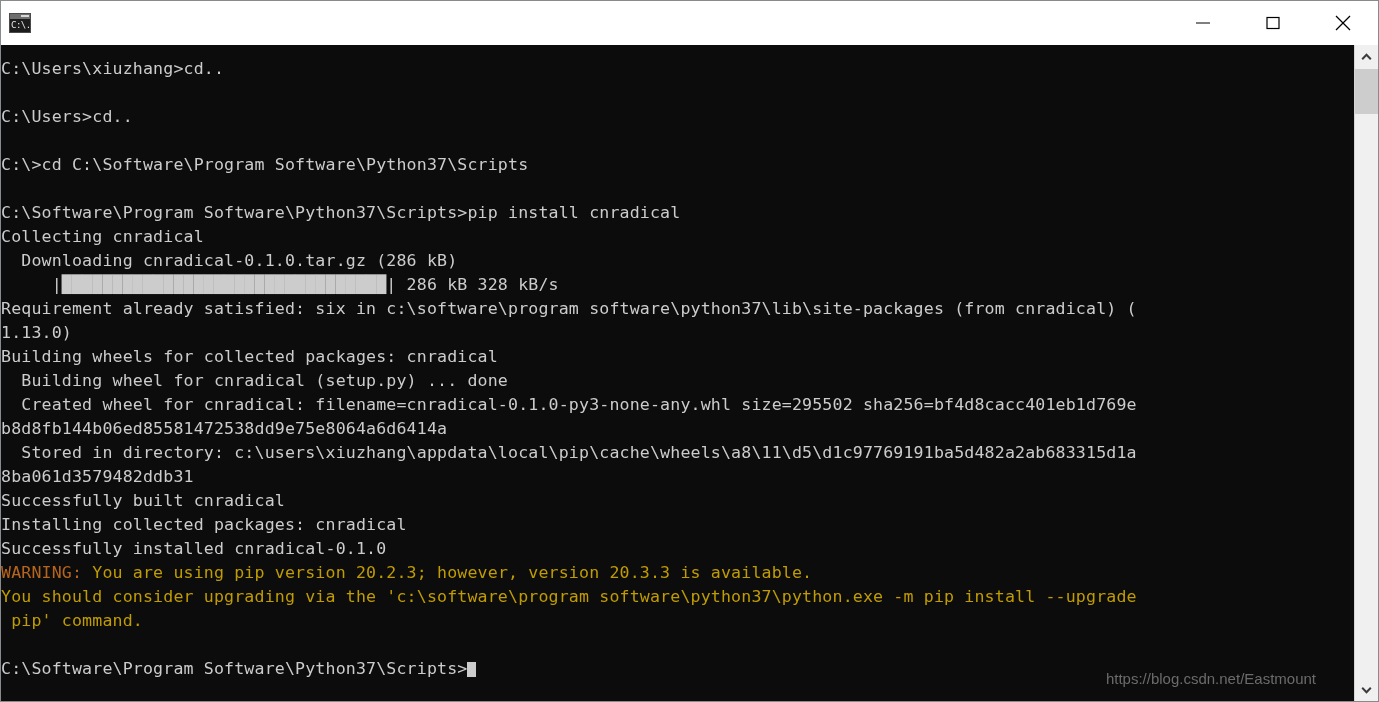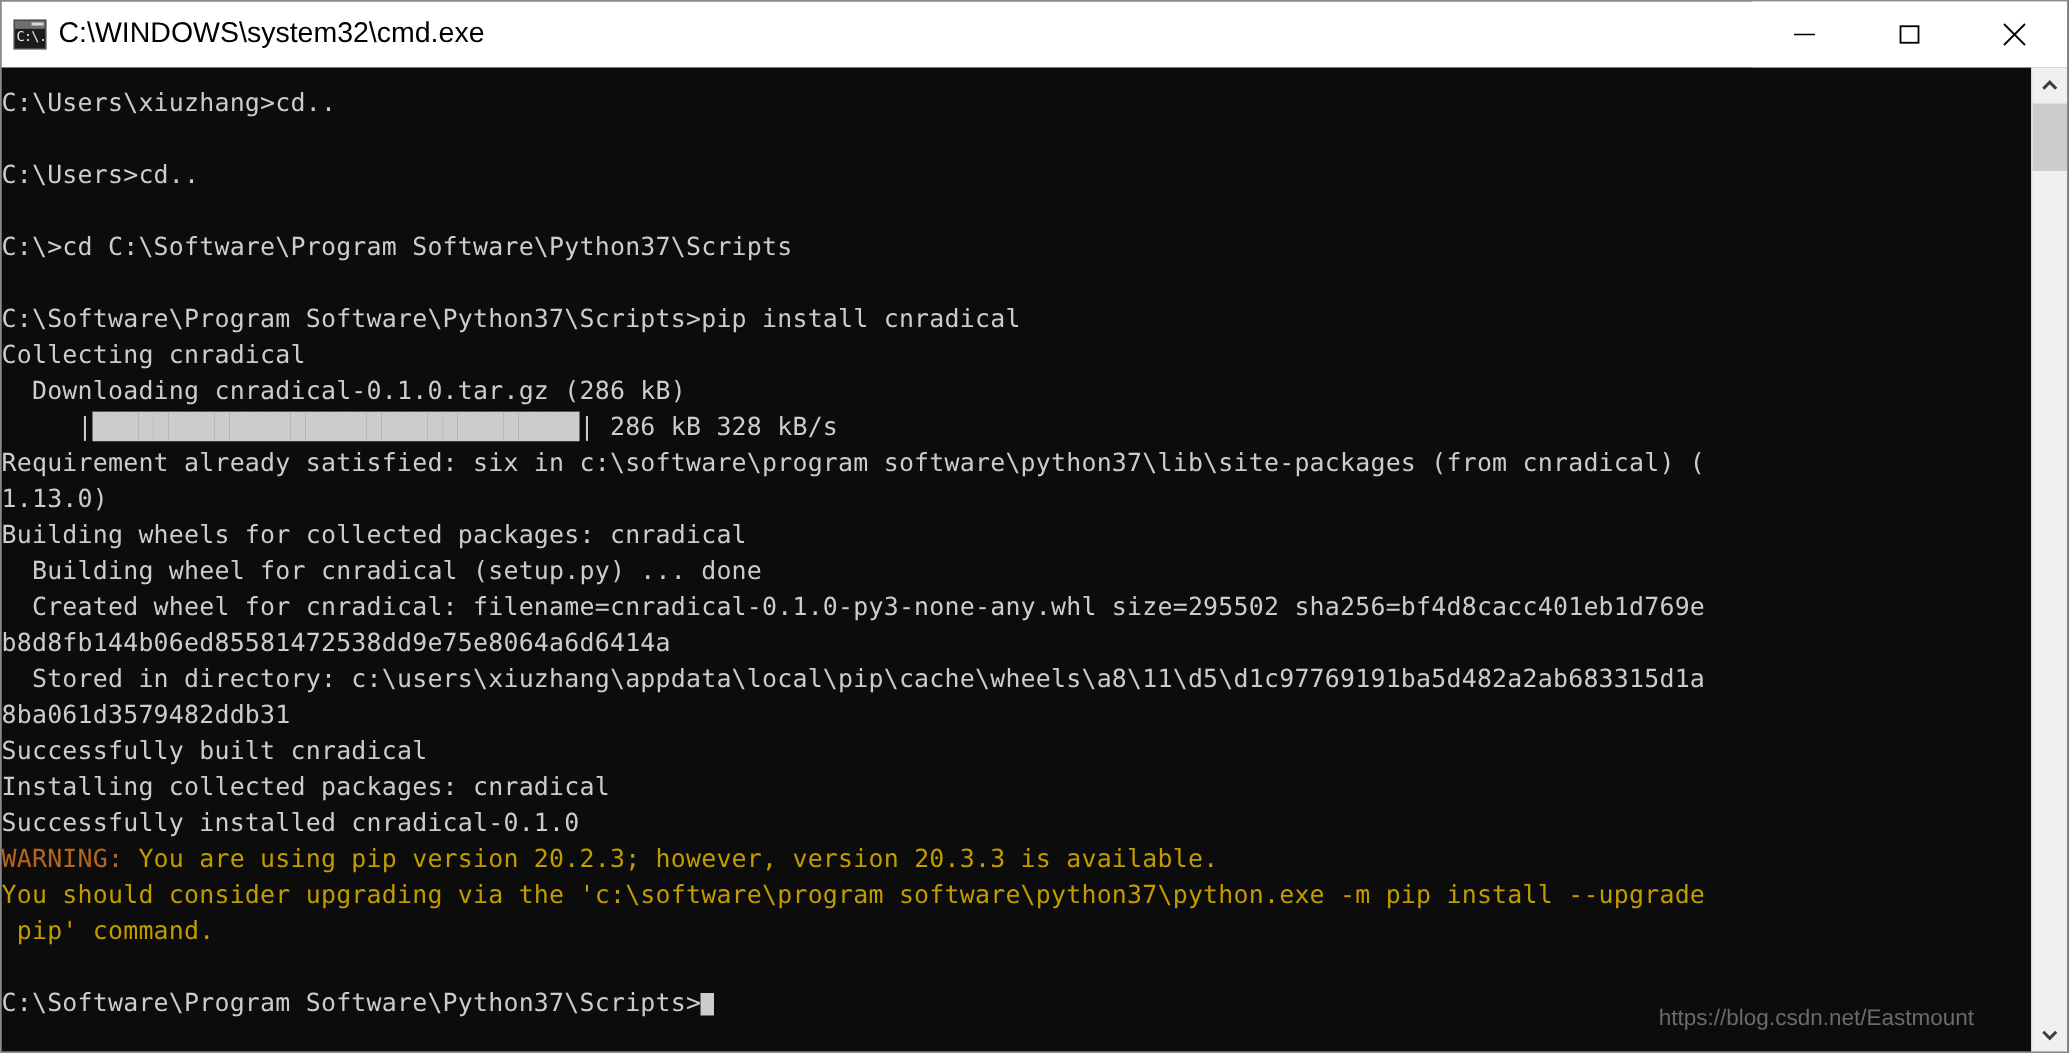--- a/index.html
+++ b/index.html
@@ -94,21 +94,21 @@
     justify-content: center;
     background: #ffffff;
   }
   .win-btn svg { display: block; }
 
   
   .console-wrap {
     flex: 1;
     display: flex;
     position: relative;
-    background: #5eead4;
+    background: #1d4ed8;
     overflow: hidden;
   }
   .console {
     flex: 1;
     position: relative;
     background: #0c0c0c;
     overflow: hidden;
     padding: 0;
   }
   pre.term {
@@ -183,21 +183,20 @@
 </head>
 <body>
 
 <div class="window">
 
   <div class="titlebar">
     <div class="title-icon">
       <div class="bar"></div>
       <div class="prompt">C:\.</div>
     </div>
-    <div class="title-text">C:\WINDOWS\system32\cmd.exe</div>
 
     <div class="win-controls">
       <div class="win-btn">
         <svg width="16" height="16" viewBox="0 0 16 16">
           <line x1="1" y1="8" x2="15" y2="8" stroke="#000" stroke-width="1"></line>
         </svg>
       </div>
       <div class="win-btn">
         <svg width="16" height="16" viewBox="0 0 16 16">
           <rect x="2" y="2.5" width="12" height="11" fill="none" stroke="#000" stroke-width="1.2"></rect>

